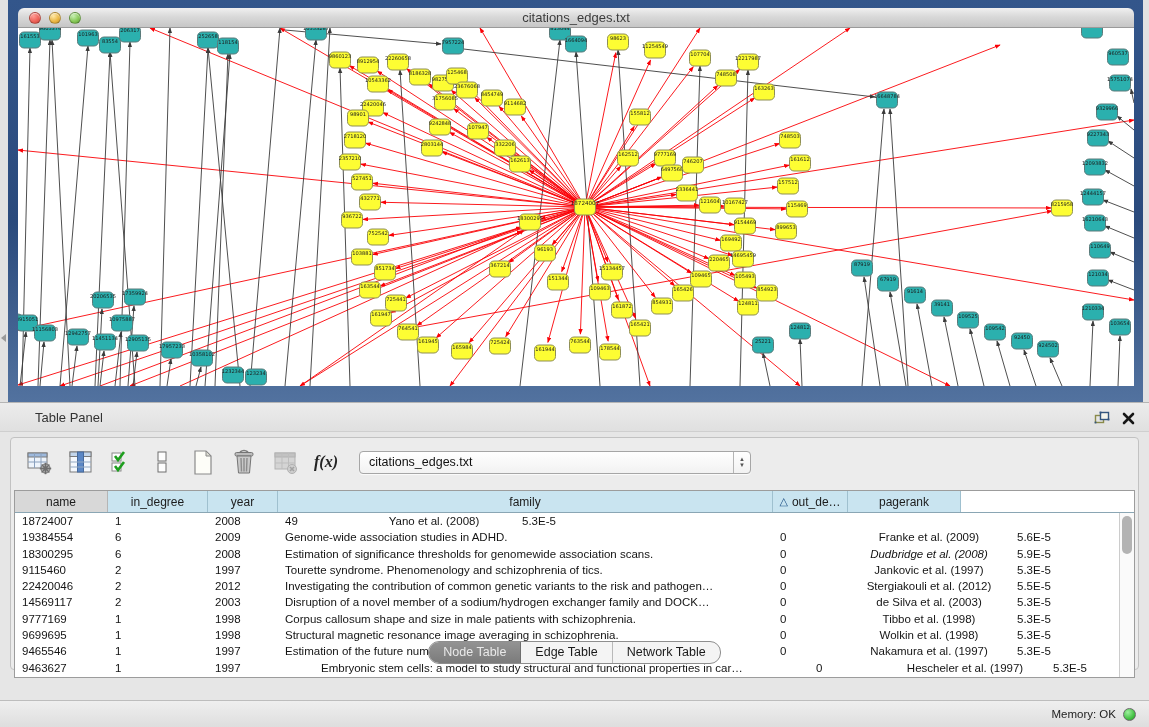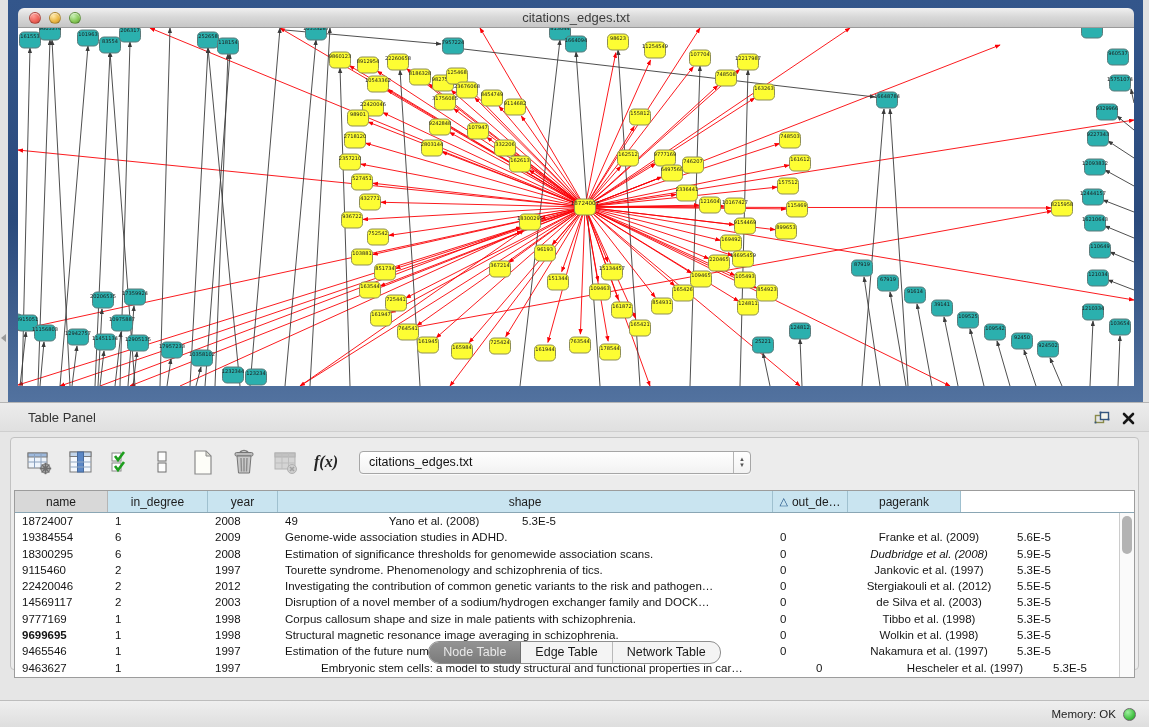--- a/index.html
+++ b/index.html
@@ -22,21 +22,21 @@
   .light.green { background:radial-gradient(circle at 35% 30%,#c7f0b2,#84c653 60%,#5d9c37); }
   .canvas { position:absolute; left:10px; top:28px; right:9px; bottom:16px; background:#fff; }
   .canvas svg { width:100%; height:100%; display:block; }
   .gutter-handle { position:absolute; left:1px; top:334px; width:0; height:0;
     border-top:4px solid transparent; border-bottom:4px solid transparent; border-right:5px solid #9a9a9a; }
 
   
   .tp-bar { position:absolute; left:0; top:402px; width:1149px; height:30px;
     background:linear-gradient(180deg,#ececec,#e0e0e0); border-top:1px solid #b5b5b5;
     border-bottom:1px solid #cfcfcf; display:flex; align-items:center; }
-  .tp-title { margin-left:28px; font-size:13px; color:#333; }
+  .tp-title { margin-left:35px; font-size:13px; color:#333; }
   .tp-icons { position:absolute; right:14px; top:0; height:30px; display:flex; align-items:center; gap:12px; }
 
   
   .panel-body { position:absolute; left:0; top:432px; width:1149px; height:268px; background:#e6e6e6; }
   .panel-inner { position:absolute; left:10px; right:10px; top:5px; bottom:30px;
     background:#ececec; border:1px solid #c2c2c2; border-radius:4px; }
   .toolbar { position:absolute; left:0; right:0; top:0; height:48px; display:flex; align-items:center; padding-left:14px; gap:13px; }
   .tbtn { width:28px; height:28px; display:flex; align-items:center; justify-content:center; }
   .fx { font-family:"Liberation Serif", serif; font-style:italic; font-weight:bold; font-size:16px; color:#222; }
   .combo { margin-left:6px; width:392px; height:23px; background:linear-gradient(180deg,#ffffff,#f2f2f2);
@@ -846,21 +846,21 @@
             <span>▼</span>
         </span>
       </div>
     </div>
 
     <div class="grid">
       <div class="hdr-row" id="hdr-row">
           <div class="col-h gray" style="width: 93px;">name</div>
           <div class="col-h" style="width: 100px;">in_degree</div>
           <div class="col-h" style="width: 70px;">year</div>
-          <div class="col-h" style="width: 495px;">shape</div>
+          <div class="col-h" style="width: 495px;">family</div>
           <div class="col-h" style="width: 75px;"><span class="sort-tri">△</span>out_de…</div>
           <div class="col-h" style="width: 113px;">pagerank</div>
         </div>
       <div class="rows" id="row-area">
           <div class="trow">
             <div class="tcell" style="width: 93px;">18724007</div>
             <div class="tcell" style="width: 100px;">1</div>
             <div class="tcell" style="width: 70px;">2008</div>
             <div class="tcell" style="width: 75px;">49</div>
             <div class="tcell center" style="width: 162px;">Yano et al. (2008)</div>
@@ -914,21 +914,21 @@
           <div class="trow">
             <div class="tcell" style="width: 93px;">9777169</div>
             <div class="tcell" style="width: 100px;">1</div>
             <div class="tcell" style="width: 70px;">1998</div>
             <div class="tcell" style="width: 495px;">Corpus callosum shape and size in male patients with schizophrenia.</div>
             <div class="tcell" style="width: 75px;">0</div>
             <div class="tcell center" style="width: 162px;">Tibbo et al. (1998)</div>
             <div class="tcell" style="width: 113px;">5.3E-5</div>
           </div>
           <div class="trow">
-            <div class="tcell" style="width: 93px; font-weight: bold;">9699695</div>
+            <div class="tcell" style="width: 93px;">9699695</div>
             <div class="tcell" style="width: 100px;">1</div>
             <div class="tcell" style="width: 70px;">1998</div>
             <div class="tcell" style="width: 495px;">Structural magnetic resonance image averaging in schizophrenia.</div>
             <div class="tcell" style="width: 75px;">0</div>
             <div class="tcell center" style="width: 162px;">Wolkin et al. (1998)</div>
             <div class="tcell" style="width: 113px;">5.3E-5</div>
           </div>
           <div class="trow">
             <div class="tcell" style="width: 93px;">9465546</div>
             <div class="tcell" style="width: 100px;">1</div>

